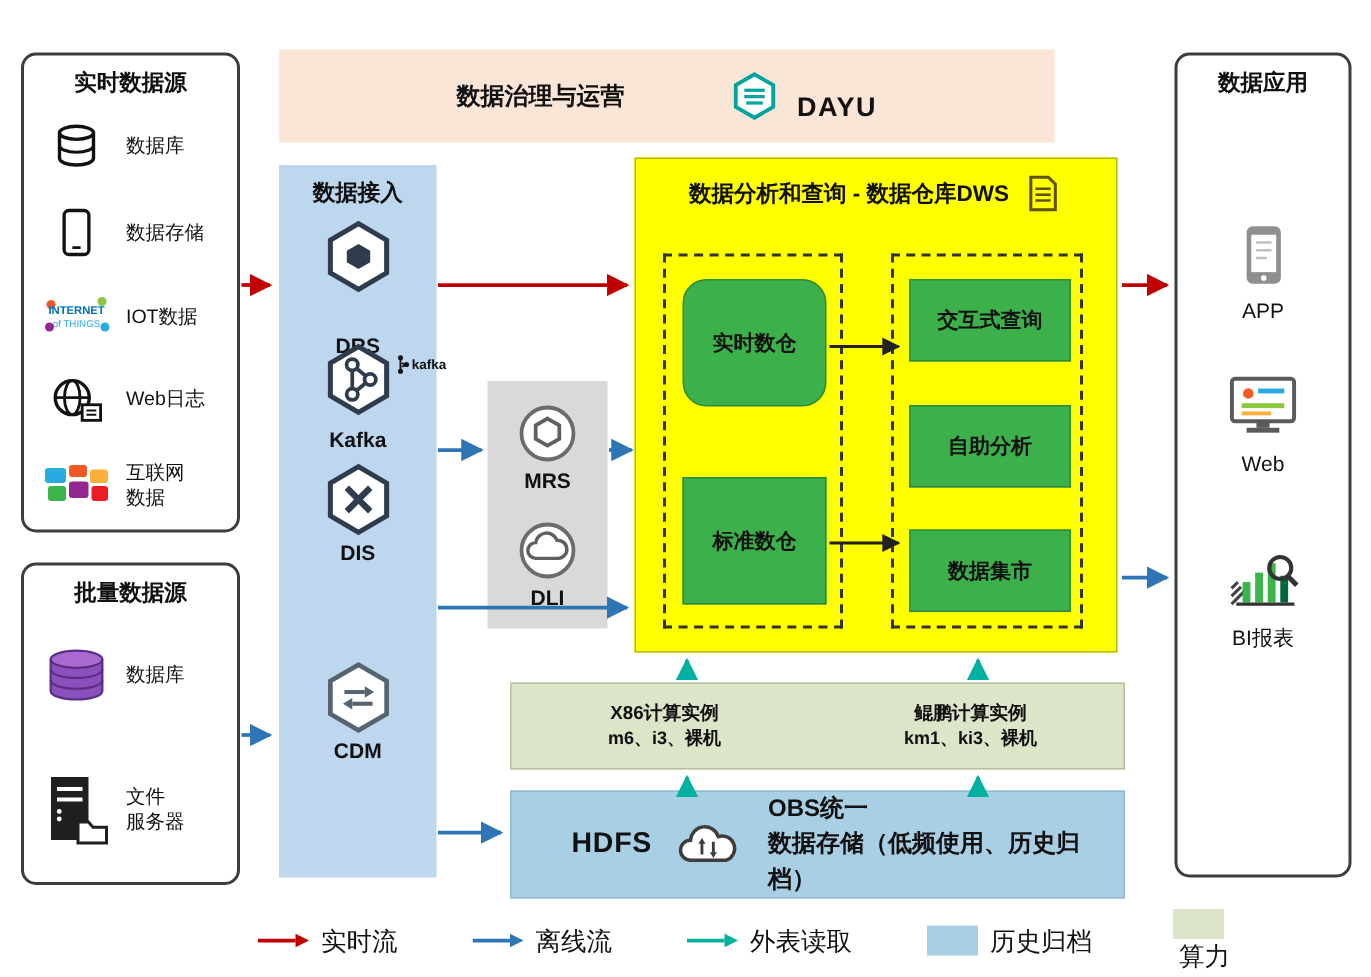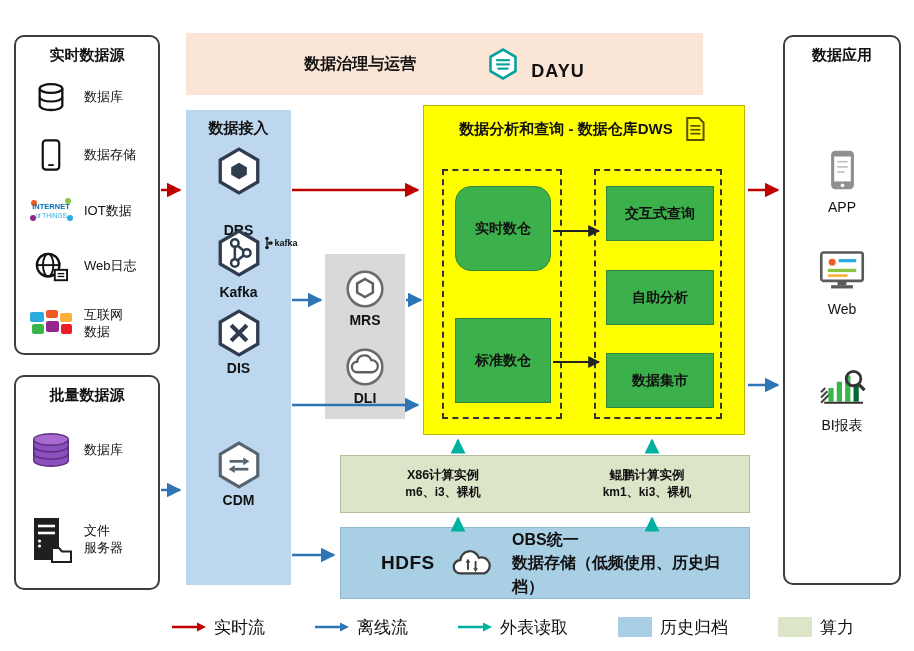--- a/index.html
+++ b/index.html
@@ -388,19 +388,19 @@
       <svg width="34" height="12" viewBox="0 0 34 12">
         <line x1="0" y1="6" x2="25" y2="6" stroke="#00b0a0" stroke-width="2.5"></line>
         <polygon points="25,1.5 34,6 25,10.5" fill="#00b0a0"></polygon>
       </svg>
       <span class="legend-label">外表读取</span>
     </div>
     <div class="legend-item">
       <span class="swatch" style="background:#a9cfe5;"></span>
       <span class="legend-label">历史归档</span>
     </div>
-    <div class="legend-item" style="margin-right:0;">
+    <div class="legend-item" style="margin-right:0;flex-direction:column;">
       <span class="swatch" style="background:#dce5c8;"></span>
       <span class="legend-label">算力</span>
     </div>
   </div>
 
 </div>
 
 </body></html>

